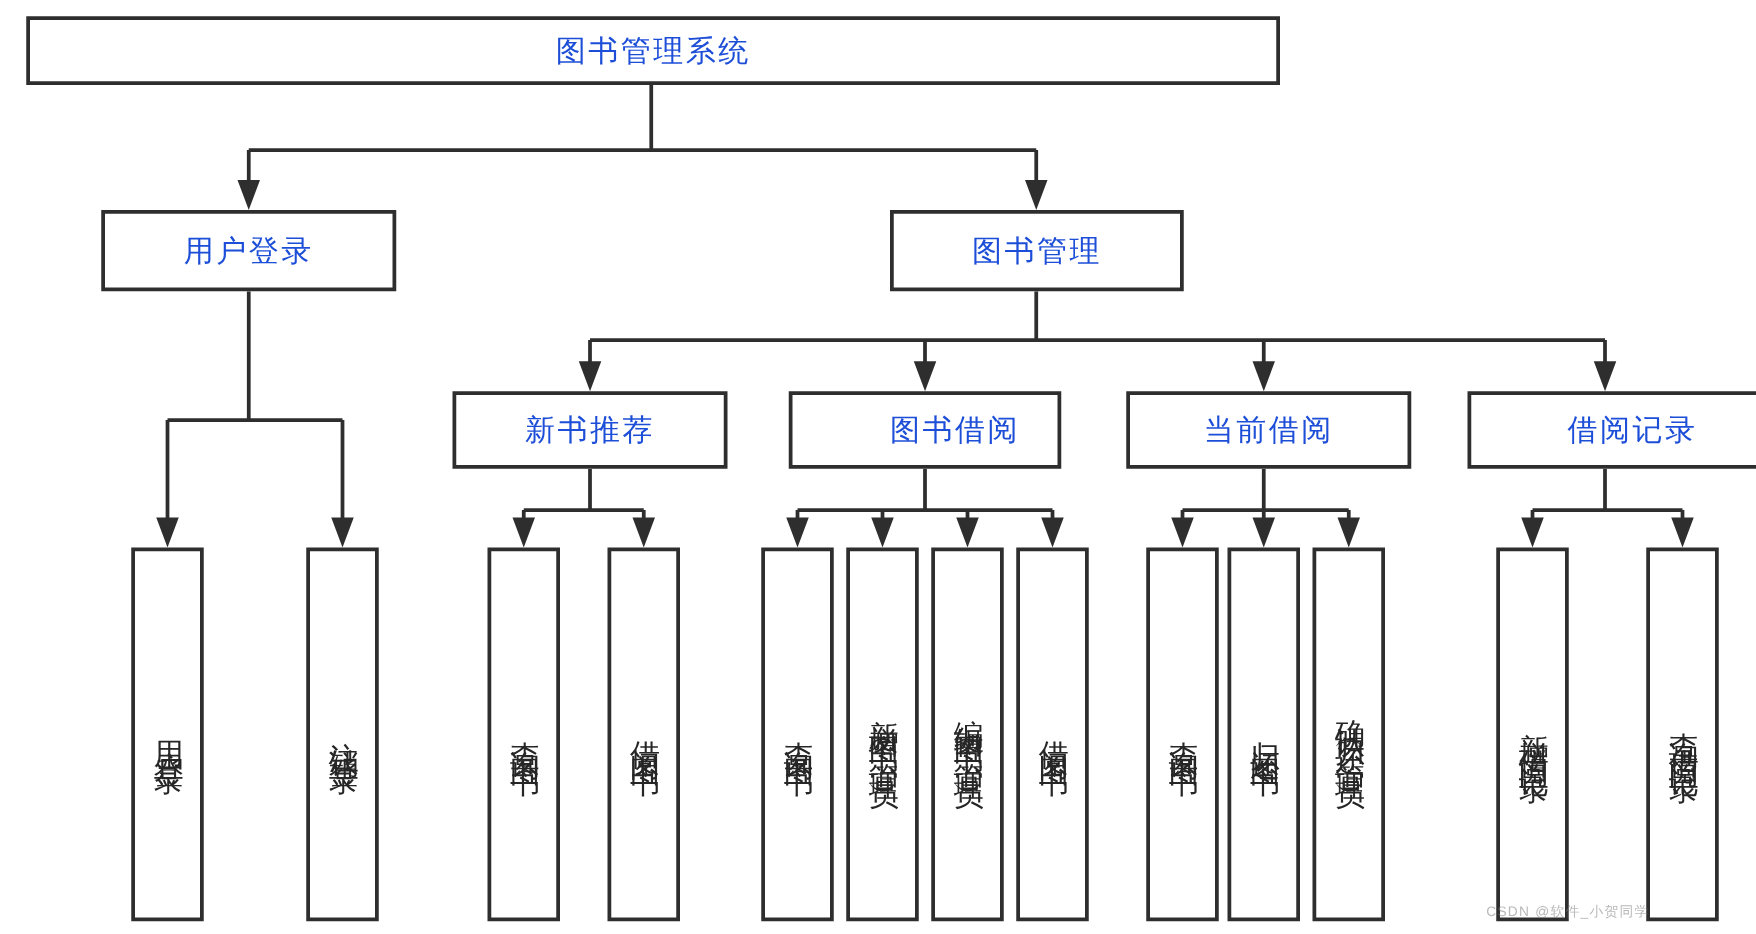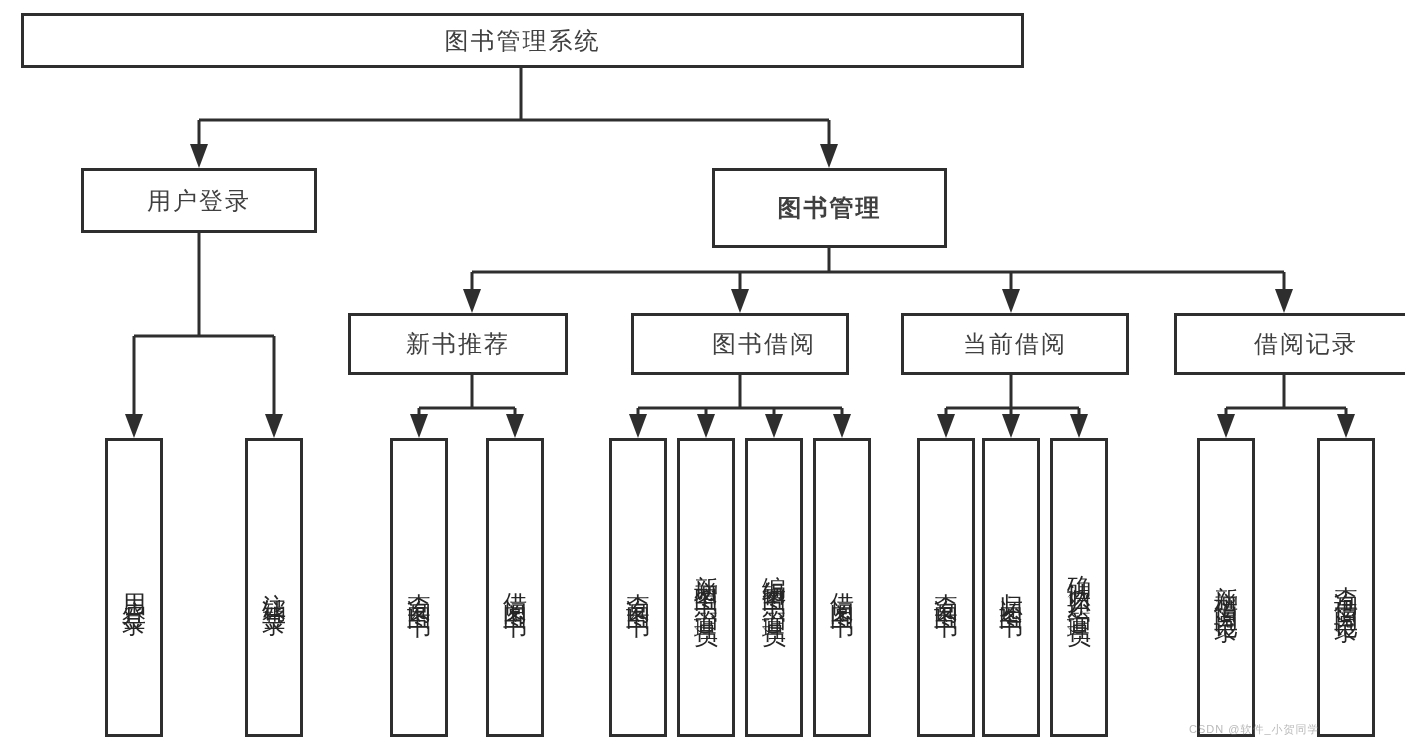--- a/index.html
+++ b/index.html
@@ -22,30 +22,30 @@
     height: 747px;
   }
   .box {
     position: absolute;
     box-sizing: border-box;
     border: 3px solid #2e2e2e;
     background: #ffffff;
     display: flex;
     align-items: center;
     justify-content: center;
-    color: #404040;
+    color: #1d4ed8;
     font-size: 24px;
     letter-spacing: 2px;
     white-space: nowrap;
   }
   .box-root   { left: 21px;  top: 13px;  width: 1003px; height: 55px; }
   .box-l2a    { left: 81px;  top: 168px; width: 236px;  height: 65px; }
-  .box-l2b    { left: 712px; top: 168px; width: 235px;  height: 80px; font-weight: bold; }
+  .box-l2b    { left: 712px; top: 168px; width: 235px;  height: 65px; }
   .box-l3     { top: 313px;  height: 62px; }
-  .box-l3a    { left: 348px;  width: 220px; }
+  .box-l3a    { left: 362px;  width: 220px; }
   .box-l3b    { left: 631px;  width: 218px; padding-left: 48px; }
   .box-l3c    { left: 901px;  width: 228px; }
   .box-l3d    { left: 1174px; width: 264px; }
   .leaf {
     position: absolute;
     top: 438px;
     width: 58px;
     height: 299px;
     box-sizing: border-box;
     border: 3px solid #2e2e2e;

